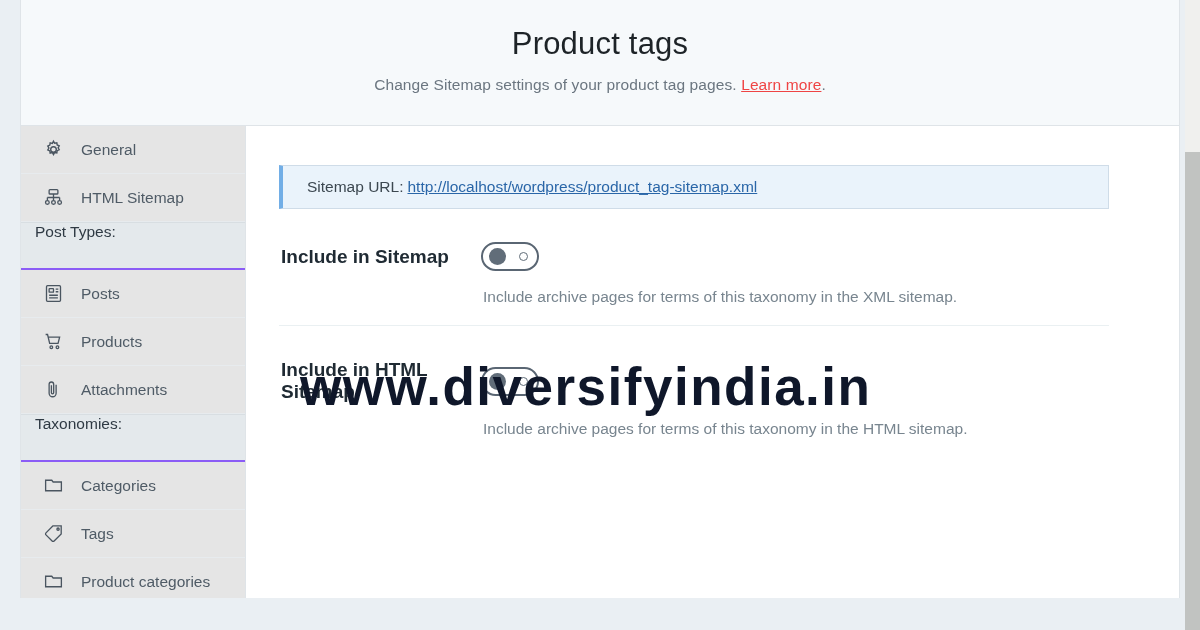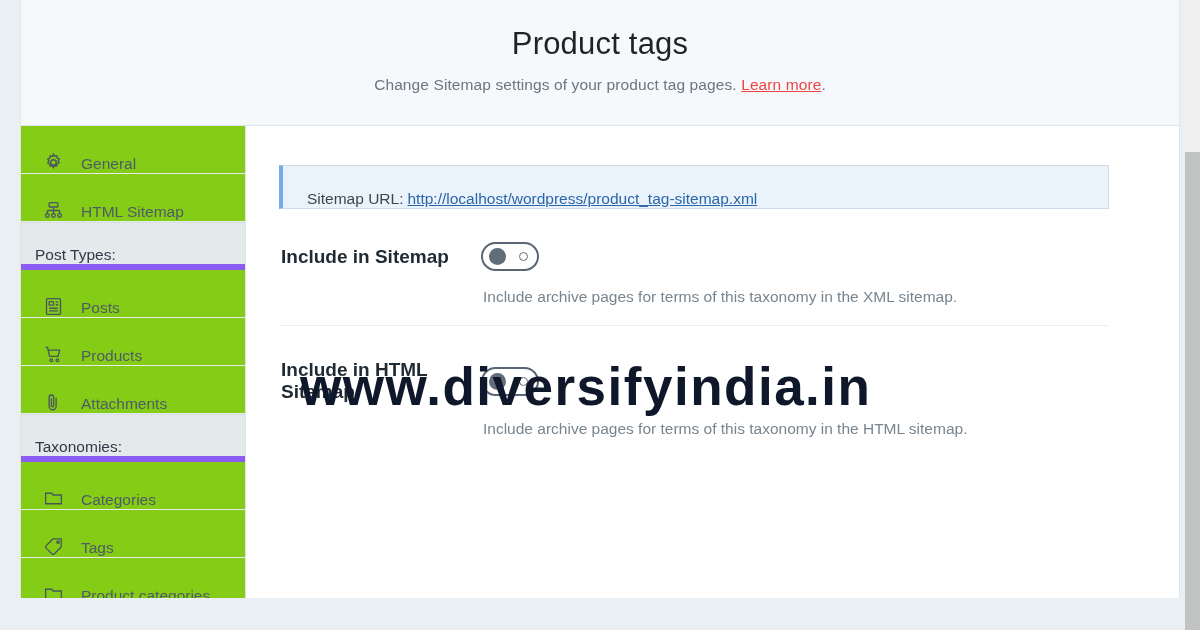--- a/index.html
+++ b/index.html
@@ -63,47 +63,47 @@
   
   #sidebar {
     width: 225px;
     flex: 0 0 225px;
     border-right: 1px solid #dfe4e8;
     background: #ffffff;
   }
   .nav-item {
     height: 48px;
     display: flex;
-    align-items: flex-end;
+    align-items: center;
     padding-left: 22px;
     border-bottom: 1px solid #e7ebee;
-    background: #84cc16;
+    background: #e5e5e5;
     cursor: pointer;
   }
   .nav-item .nav-icon {
     width: 26px;
     flex: 0 0 26px;
     display: flex;
     align-items: center;
     justify-content: flex-start;
     color: #4a5560;
   }
   .nav-item .nav-label {
     font-size: 15.5px;
     color: #4f5b66;
     margin-left: 12px;
     white-space: nowrap;
   }
   .nav-section {
     height: 48px;
     display: flex;
-    align-items: flex-end;
+    align-items: flex-start;
     padding-left: 14px;
     background: #e4e9ec;
-    border-bottom: 6px solid #8b5cf6;
+    border-bottom: 2px solid #8b5cf6;
     border-top: 1px solid #d8dee2;
   }
   .nav-section .nav-label {
     font-size: 15.5px;
     color: #2f3a44;
     white-space: nowrap;
   }
 
   
   #content {
@@ -112,21 +112,21 @@
     position: relative;
     padding: 39px 70px 0 33px;
   }
 
   #sitemap-url-banner {
     background: #eaf3fb;
     border: 1px solid #cfdce8;
     border-left: 4px solid #72aee6;
     height: 44px;
     display: flex;
-    align-items: flex-end;
+    align-items: center;
     padding-left: 24px;
     font-size: 15.5px;
     color: #3c4750;
   }
   #sitemap-url-banner a {
     color: #2a66a8;
     text-decoration: underline;
     margin-left: 4px;
   }
 

